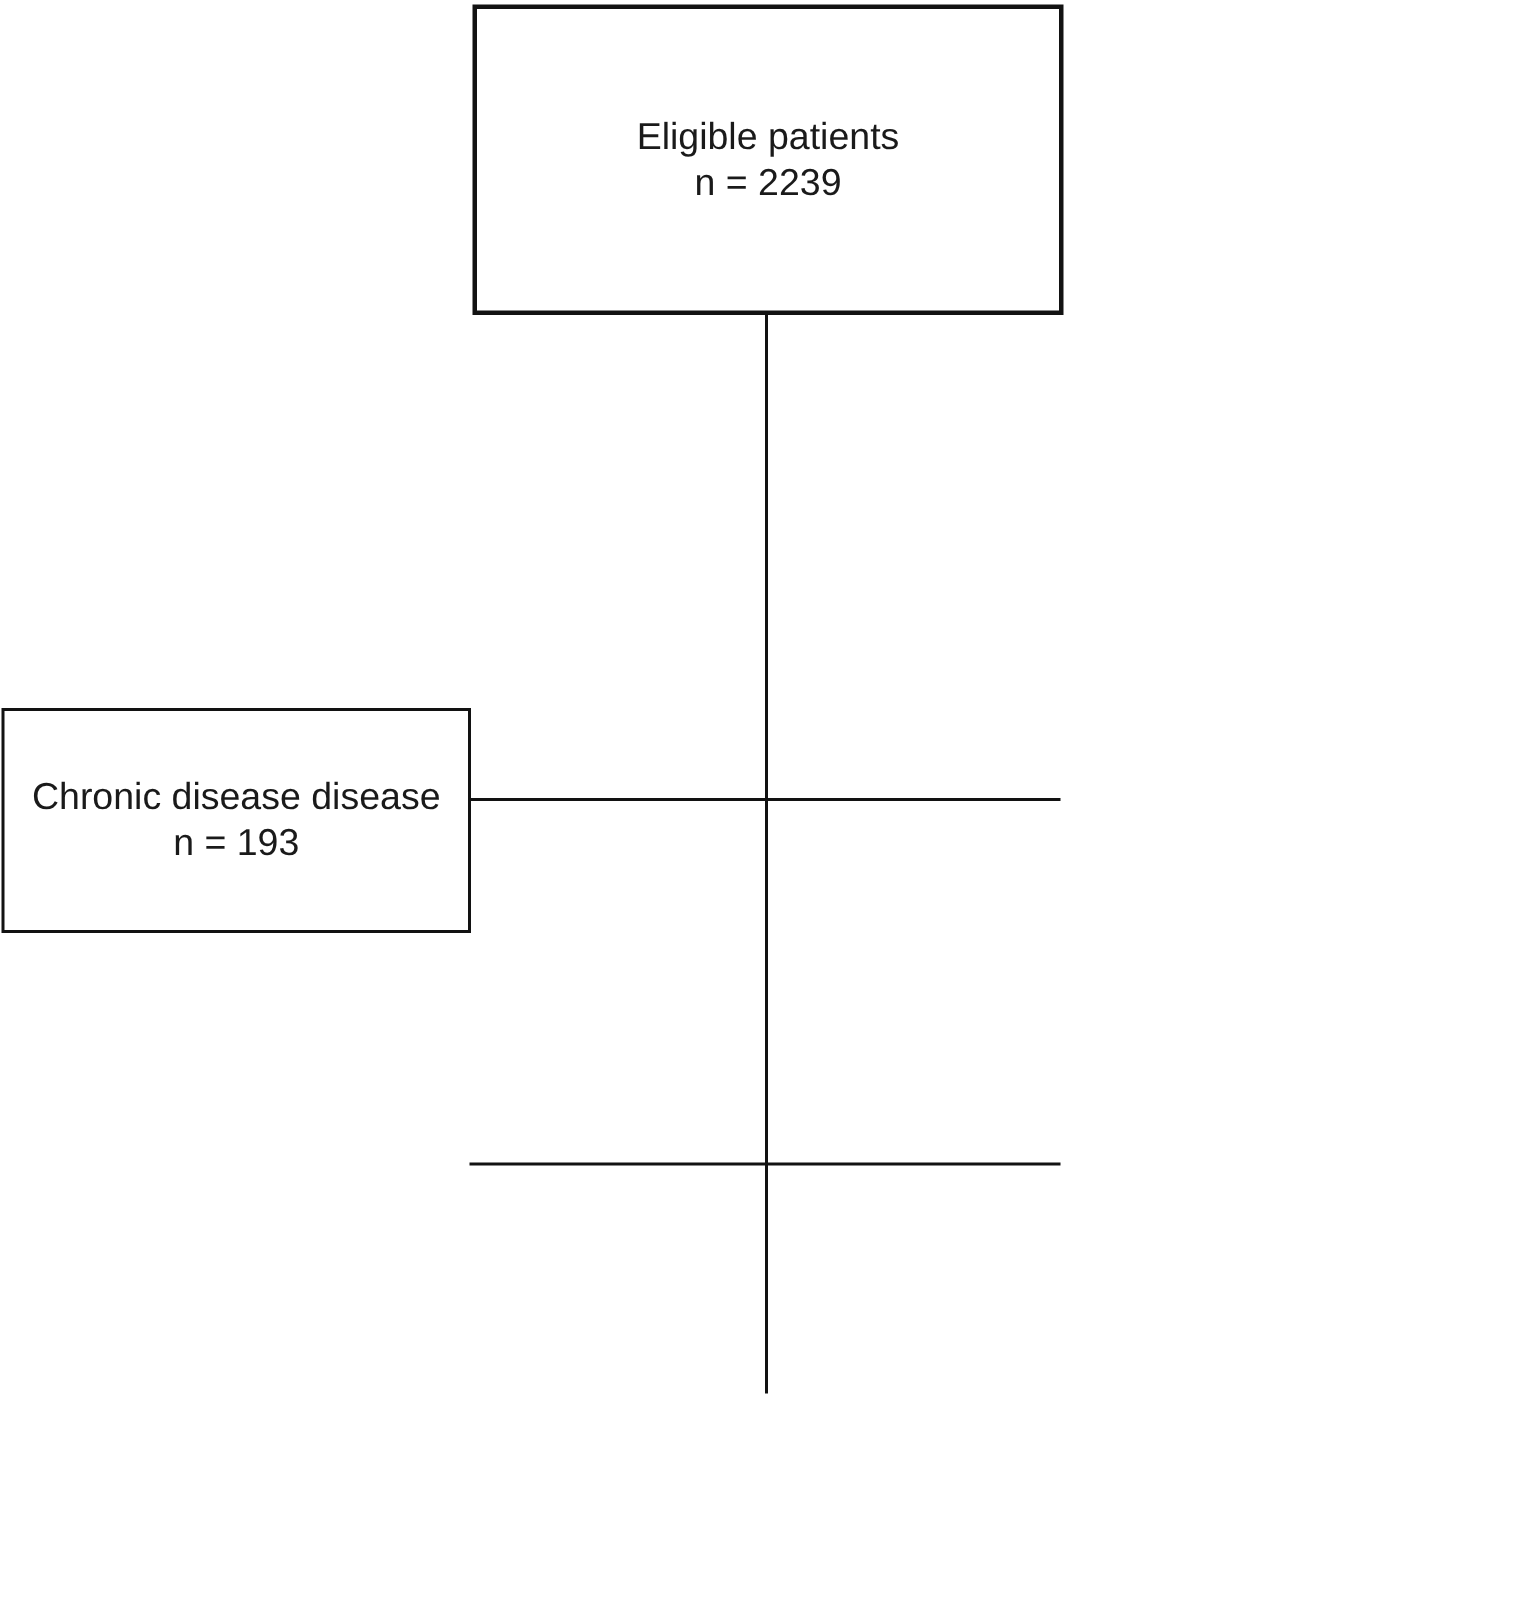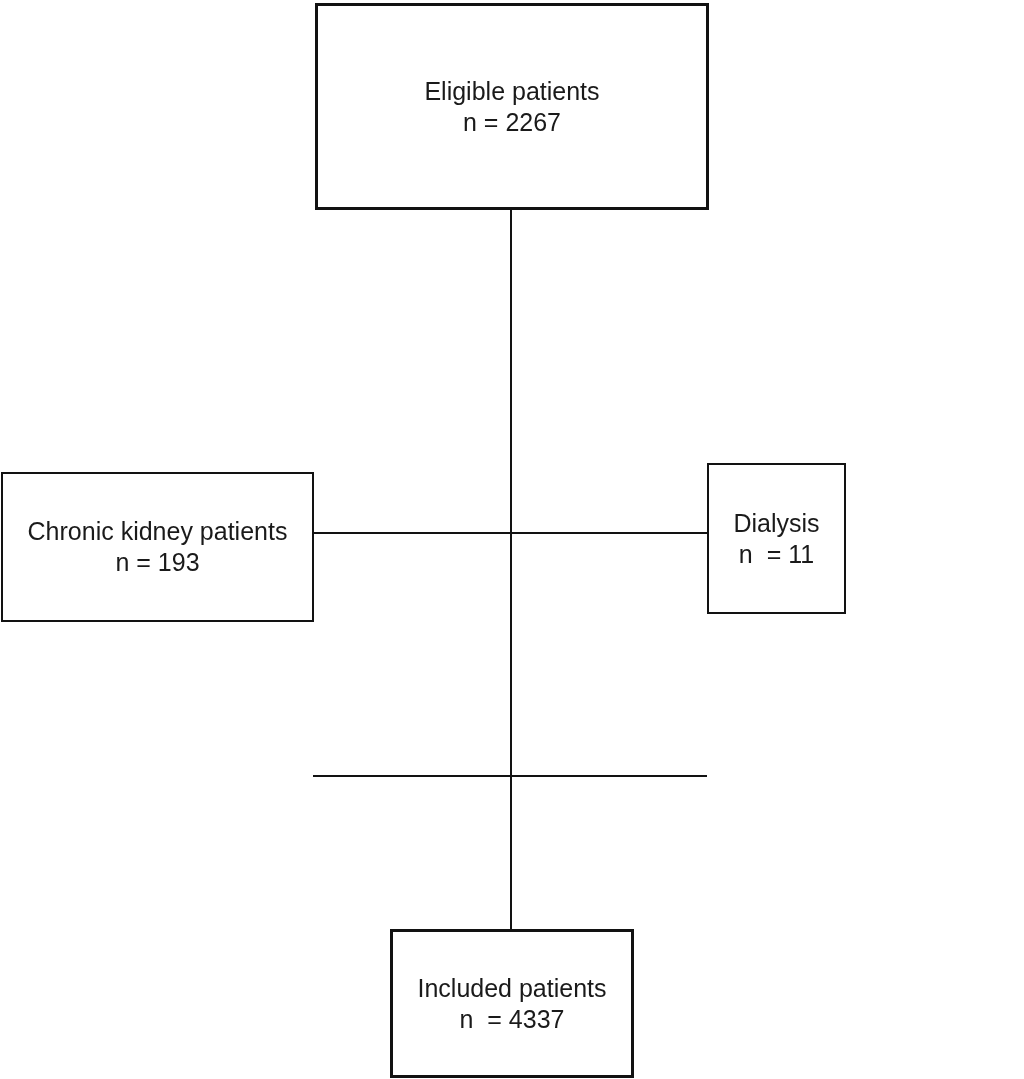--- a/index.html
+++ b/index.html
@@ -52,33 +52,25 @@
 <body>
 
 <div class="canvas">
 
   <div class="connector connector-vertical"></div>
   <div class="connector connector-row1"></div>
   <div class="connector connector-row2"></div>
 
   <div class="node node-eligible">
     <span class="txt">Eligible patients</span>
-    <span class="txt">n = 2267</span>
+    <span class="txt">n = 2239</span>
   </div>
 
   <div class="node node-ckd">
-    <span class="txt">Chronic kidney patients</span>
+    <span class="txt">Chronic disease disease</span>
     <span class="txt">n = 193</span>
-  </div>
-
-  <div class="node node-dialysis">
-    <span class="txt">Dialysis</span>
-    <span class="txt">n  = 11</span>
   </div>
 
 
 
-  <div class="node node-included">
-    <span class="txt">Included patients</span>
-    <span class="txt">n  = 4337</span>
-  </div>
+
 
 </div>
 
 </body></html>

